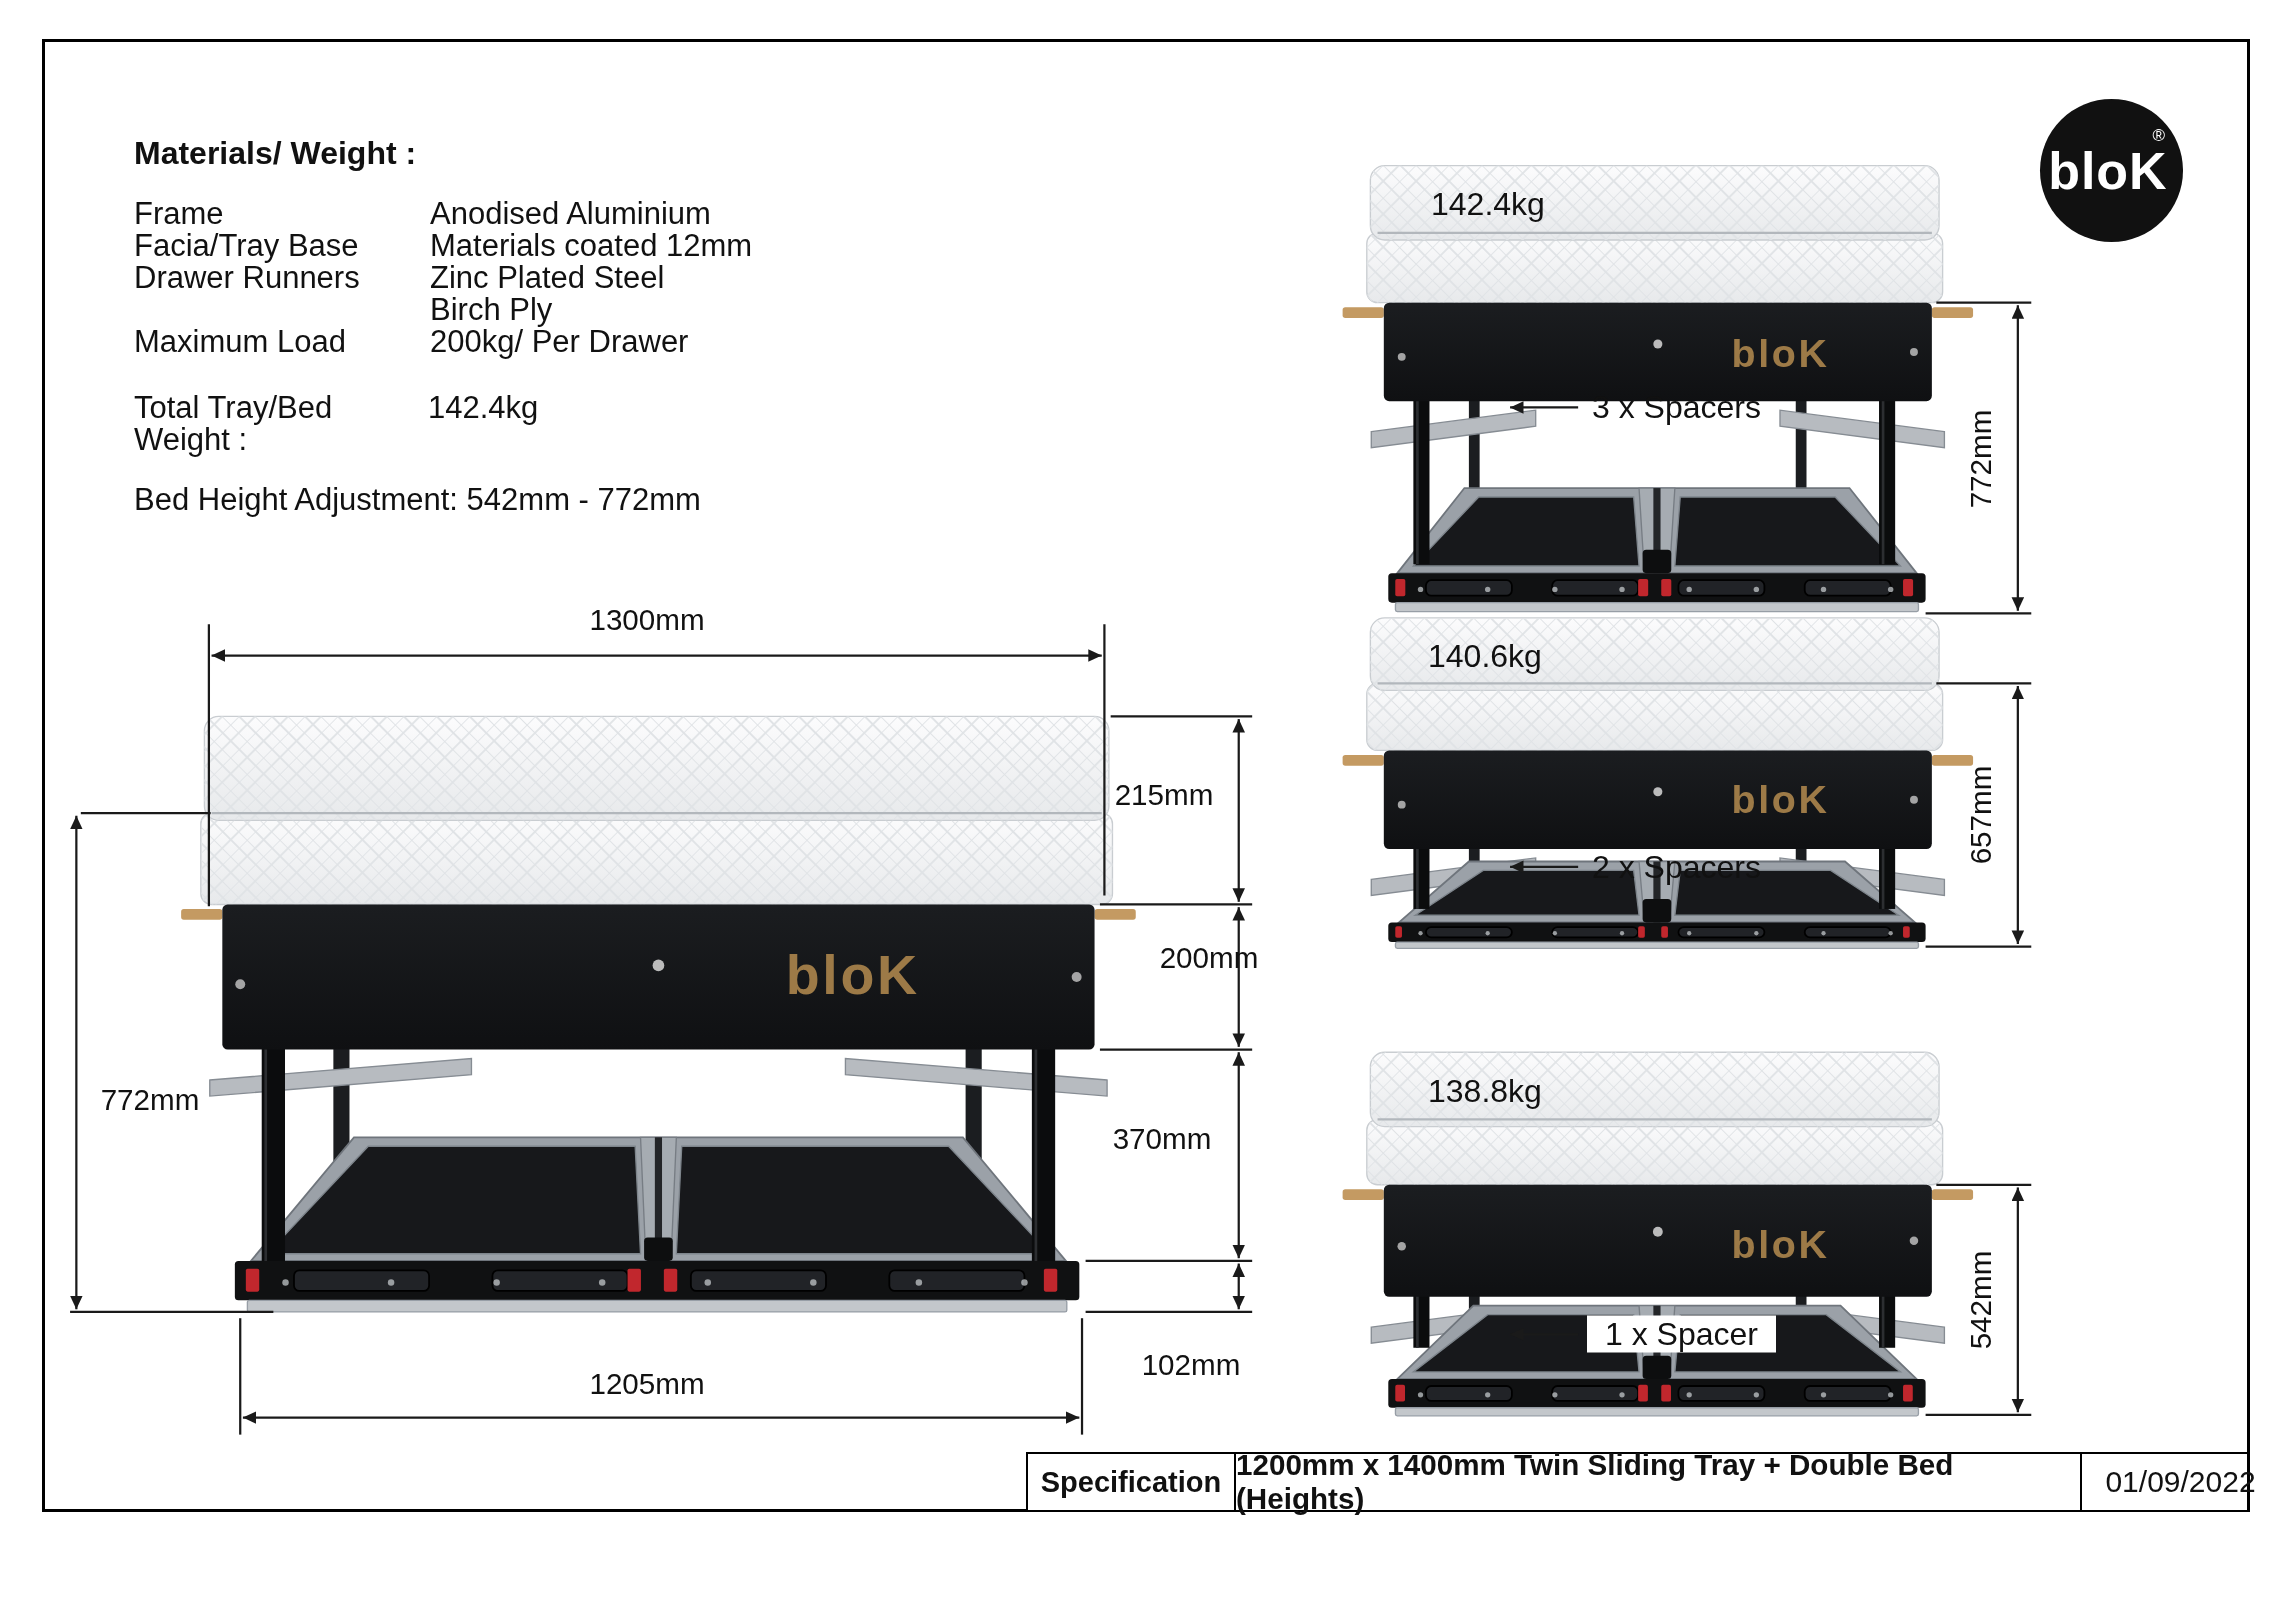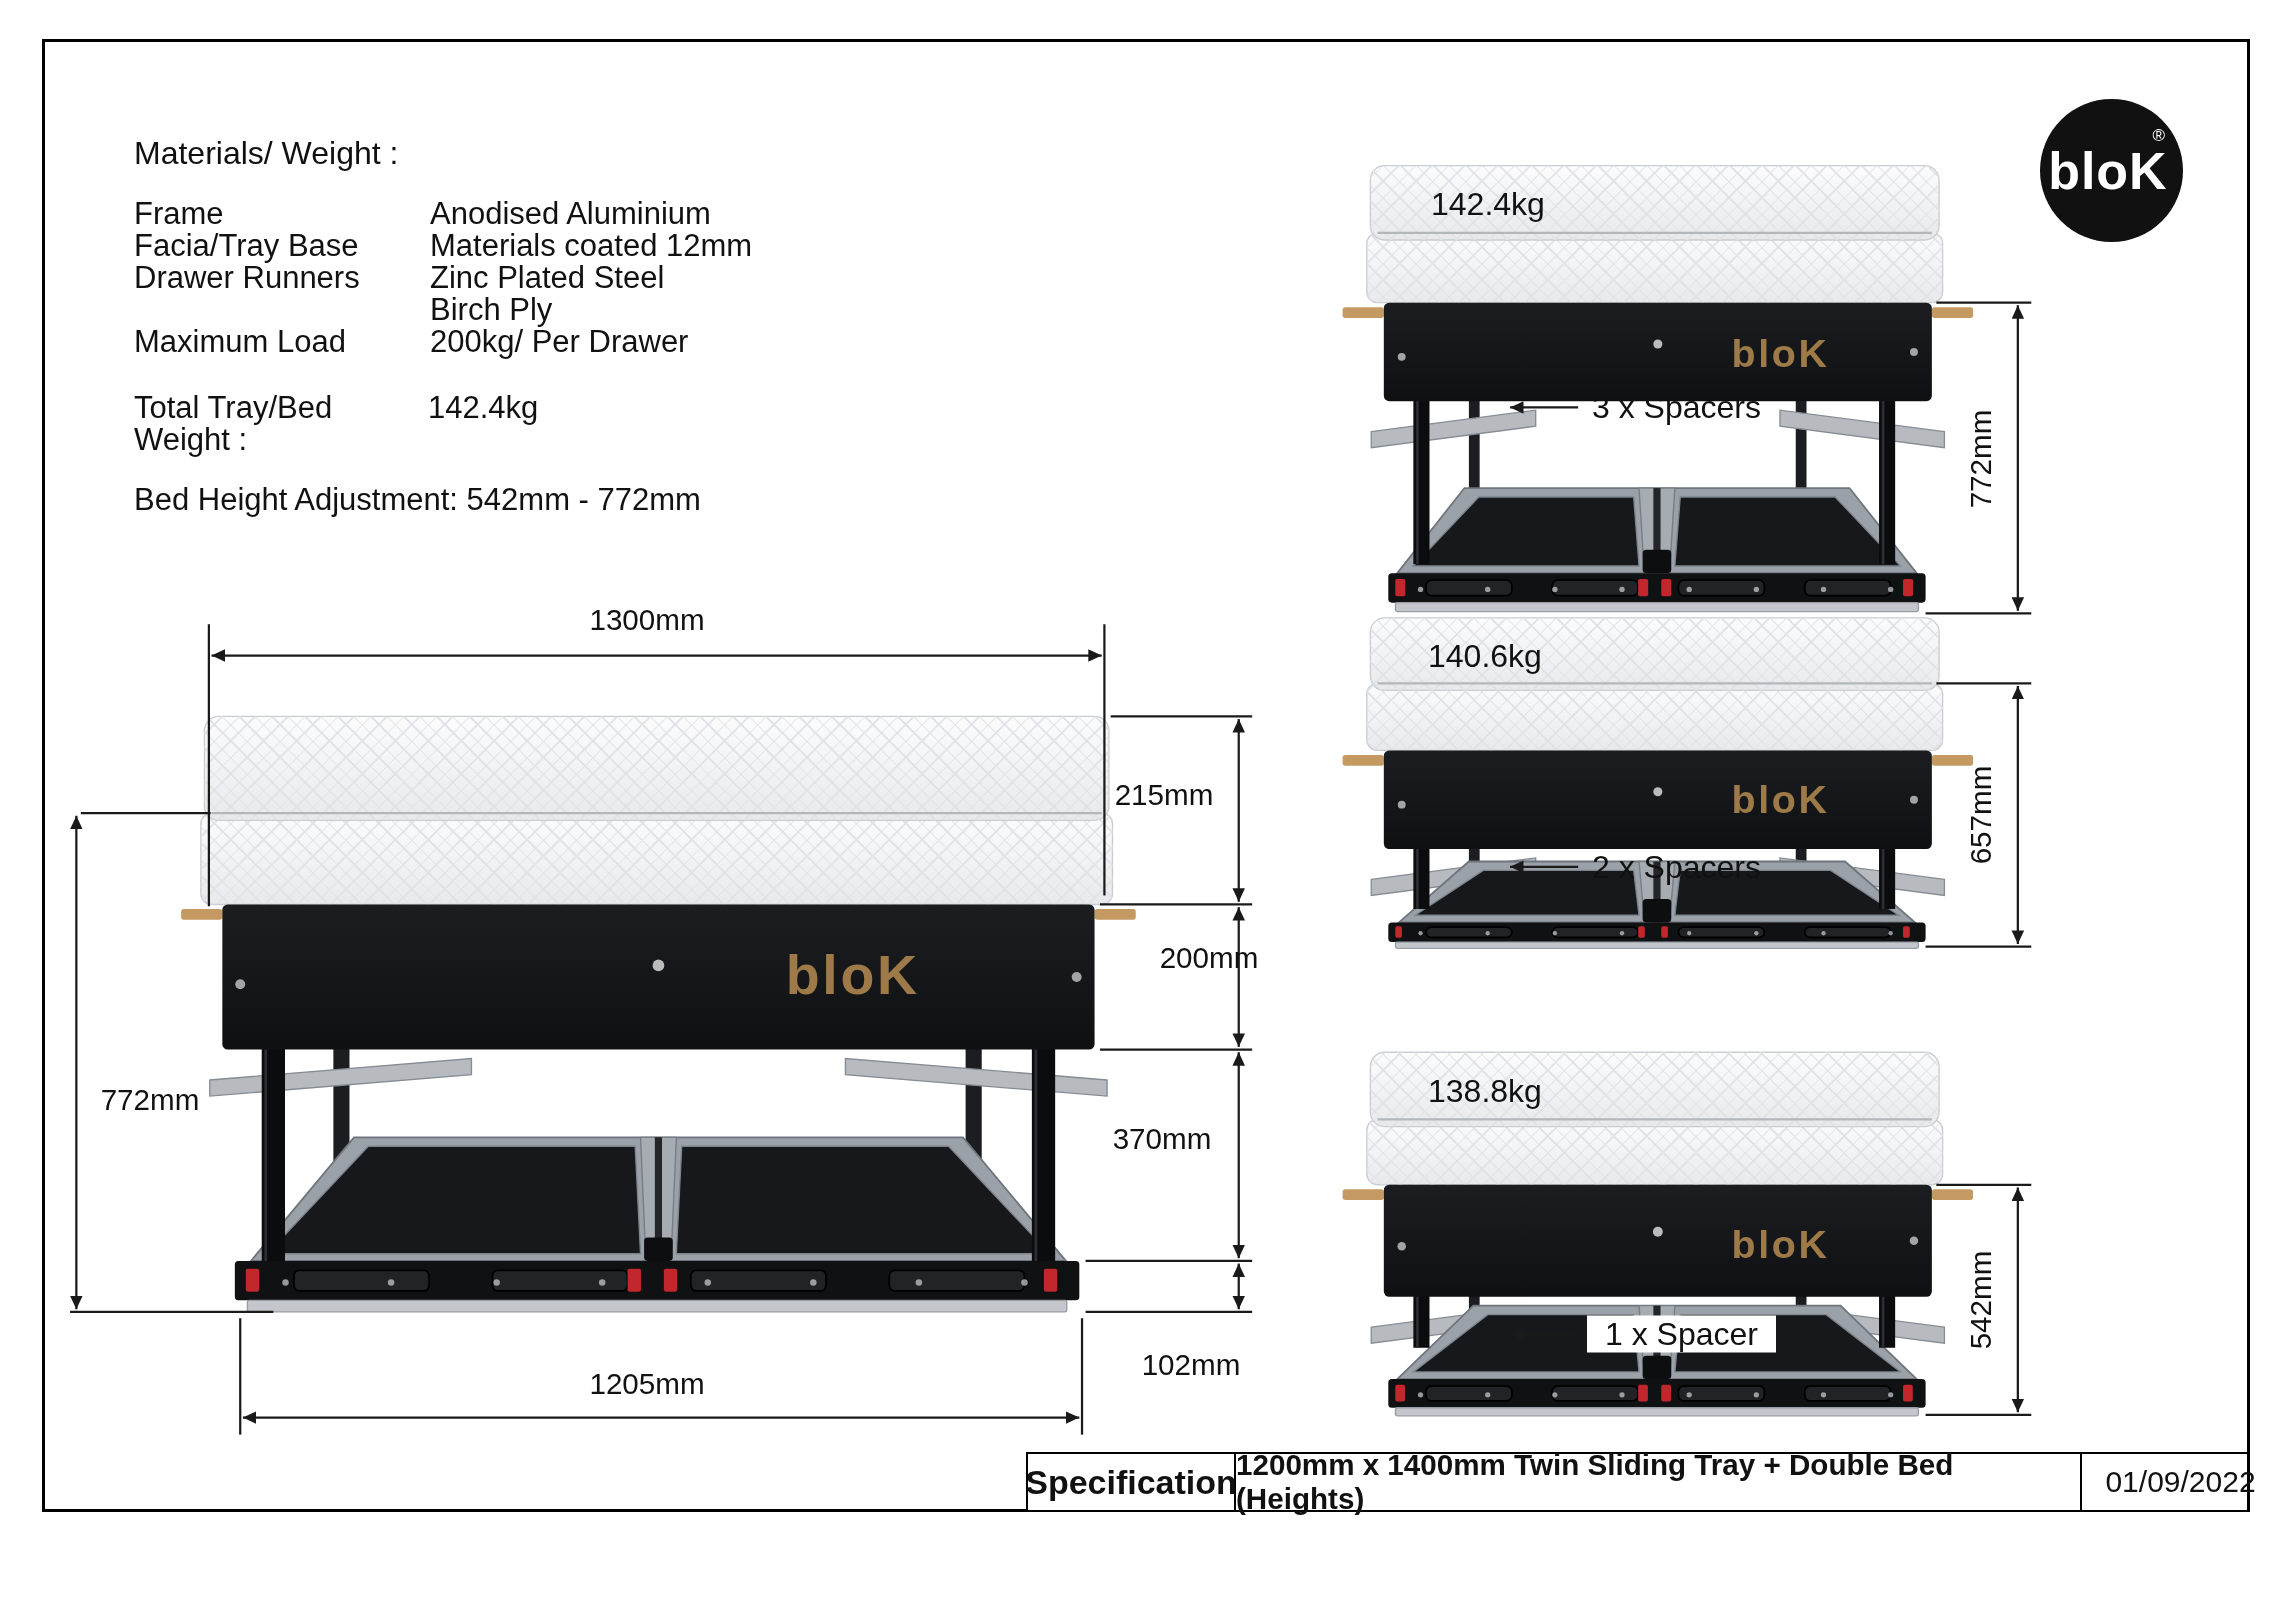--- a/index.html
+++ b/index.html
@@ -8,37 +8,37 @@
   .border-frame{position:absolute;left:42px;top:39px;width:2208px;height:1473px;
         border:3.6px solid #000;box-sizing:border-box;}
   #art{position:absolute;left:0;top:0;width:2293px;height:1620px;}
   
   .logo{position:absolute;left:2040px;top:99px;width:143px;height:143px;border-radius:50%;
         background:#111;display:flex;align-items:center;justify-content:center;}
   .logo .word{color:#fff;font-size:52px;font-weight:bold;letter-spacing:0.9px;margin-left:-7.2px;}
   .logo .reg{position:absolute;right:18px;top:27px;color:#fff;font-size:17px;font-weight:normal;}
   
   .mat{position:absolute;left:134px;top:134px;width:716px;font-size:31px;line-height:32px;}
-  .mat-heading{font-weight:normal;font-size:32px;line-height:39px;}
+  .mat-heading{font-weight:bold;font-size:32px;line-height:39px;}
   .mat-rows{margin-top:25px;}
   .mrow{display:flex;}
   .ml{width:296px;flex:0 0 296px;}
   .mat-total{margin-top:34px;display:flex;}
   .mat-total .ml{width:294px;flex:0 0 294px;}
   .mat-adj{margin-top:28px;}
   
   .dim-label{position:absolute;font-size:29.6px;white-space:nowrap;transform:translate(-50%,-50%);}
   .dim-label.rot{transform:translate(-50%,-50%) rotate(-90deg);}
   .fig-label{position:absolute;font-size:32px;white-space:nowrap;transform:translateY(-50%);}
   .bg-white{background:#fff;padding:0 18px;}
   
   .titleblock{position:absolute;left:1026px;top:1452px;width:1223px;height:60px;box-sizing:border-box;
         border:2.7px solid #000;display:flex;background:#fff;}
   .tb-cell{display:flex;align-items:center;justify-content:center;box-sizing:border-box;height:100%;}
-  .tb-label{width:208px;border-right:2.7px solid #000;font-weight:bold;font-size:34px;}
+  .tb-label{width:208px;border-right:2.7px solid #000;font-weight:bold;font-size:29px;}
   .tb-title{flex:1;border-right:2.7px solid #000;font-weight:bold;font-size:29.6px;}
   .tb-date{width:165px;font-size:30px;padding-left:32px;}
 </style>
 </head>
 <body>
 
 <div id="page">
 
   <div class="border-frame"></div>
 

